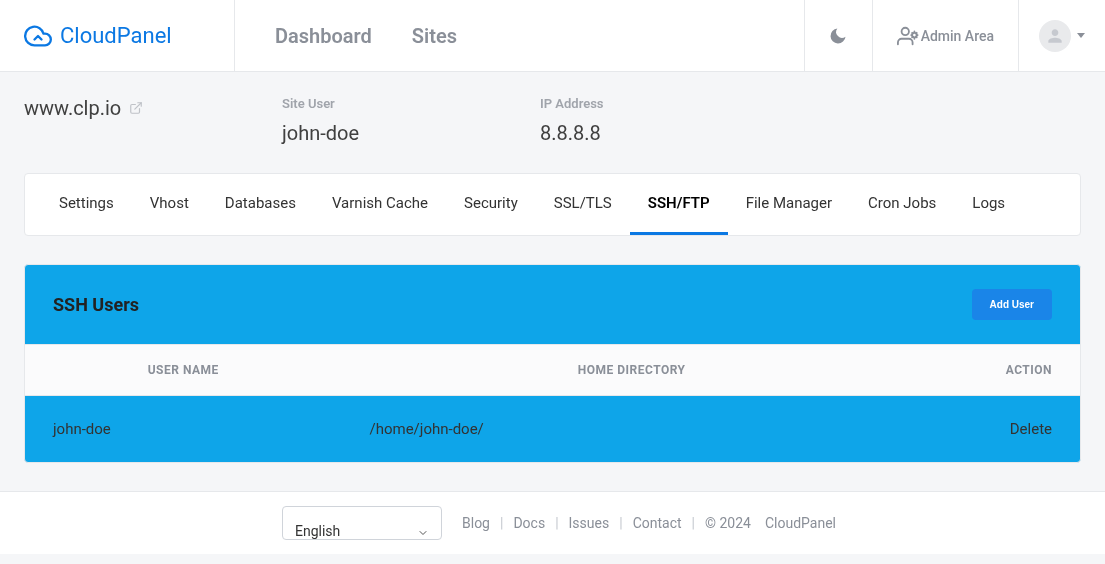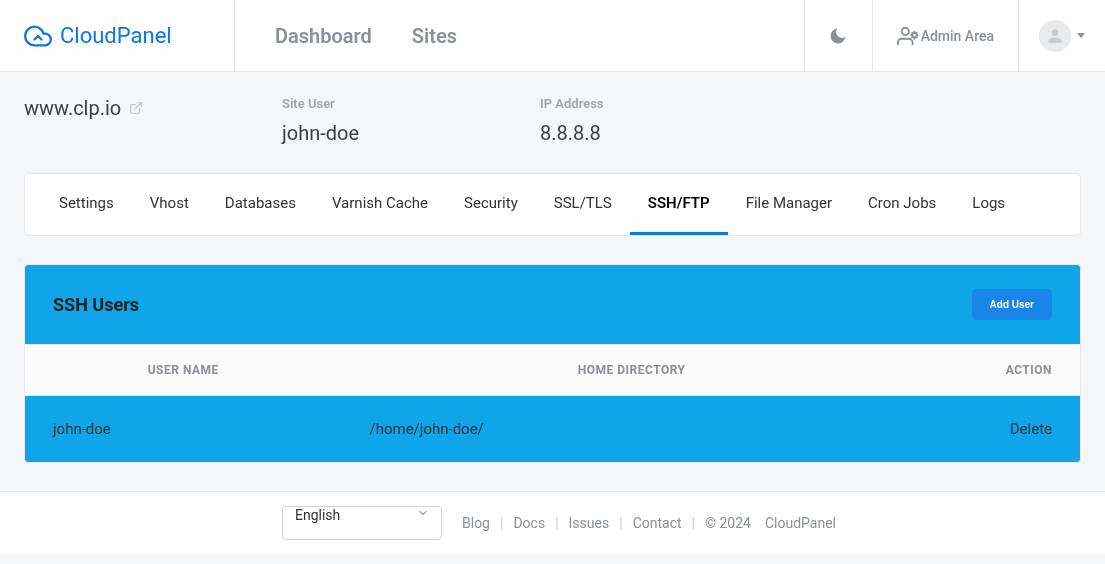--- a/index.html
+++ b/index.html
@@ -199,21 +199,21 @@
       gap: 20px;
     }
     .lang-select {
       width: 160px;
       height: 34px;
       border: 1px solid #d0d4da;
       border-radius: 4px;
       background: #fff;
       padding: 0 12px;
       display: flex;
-      align-items: flex-start;
+      align-items: flex-end;
       justify-content: space-between;
       cursor: pointer;
       font-size: 14px;
       margin-left: 258px;
     }
     .footer-links {
       display: flex;
       align-items: center;
       gap: 10px;
       color: #8a8f98;

